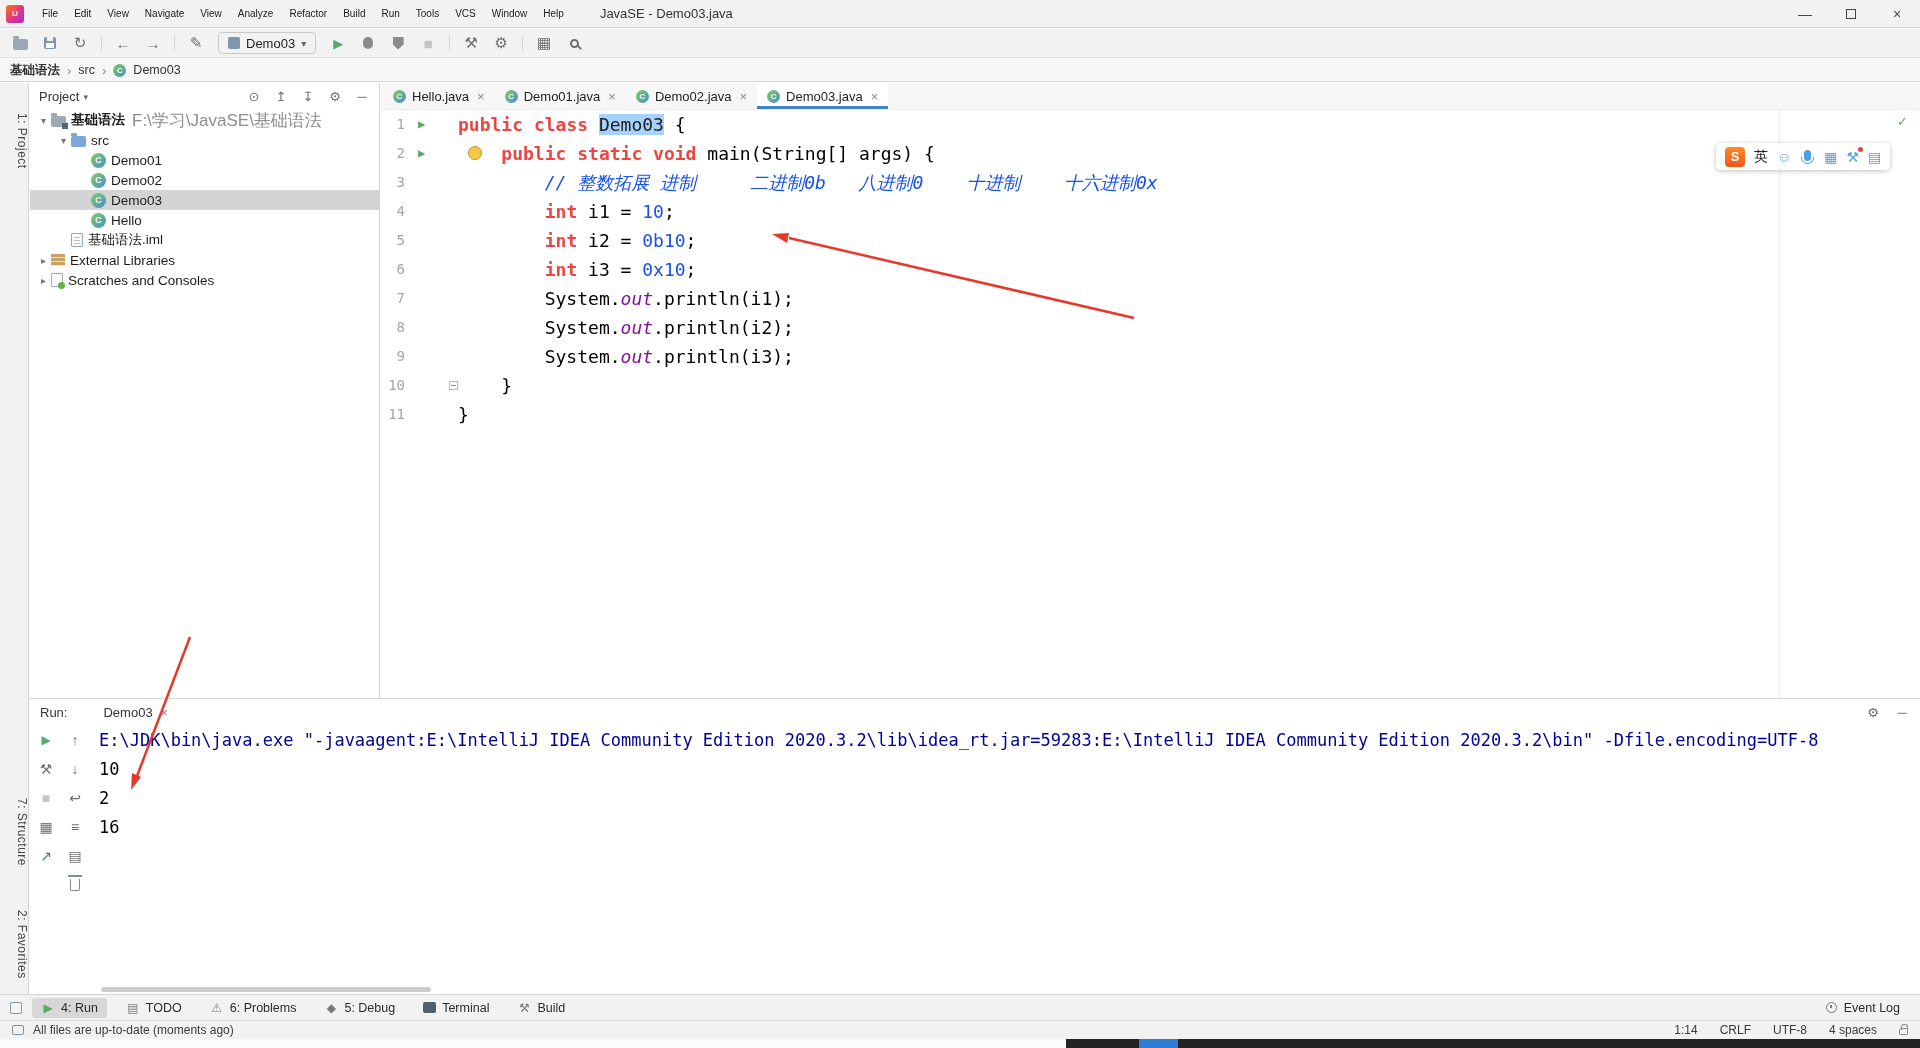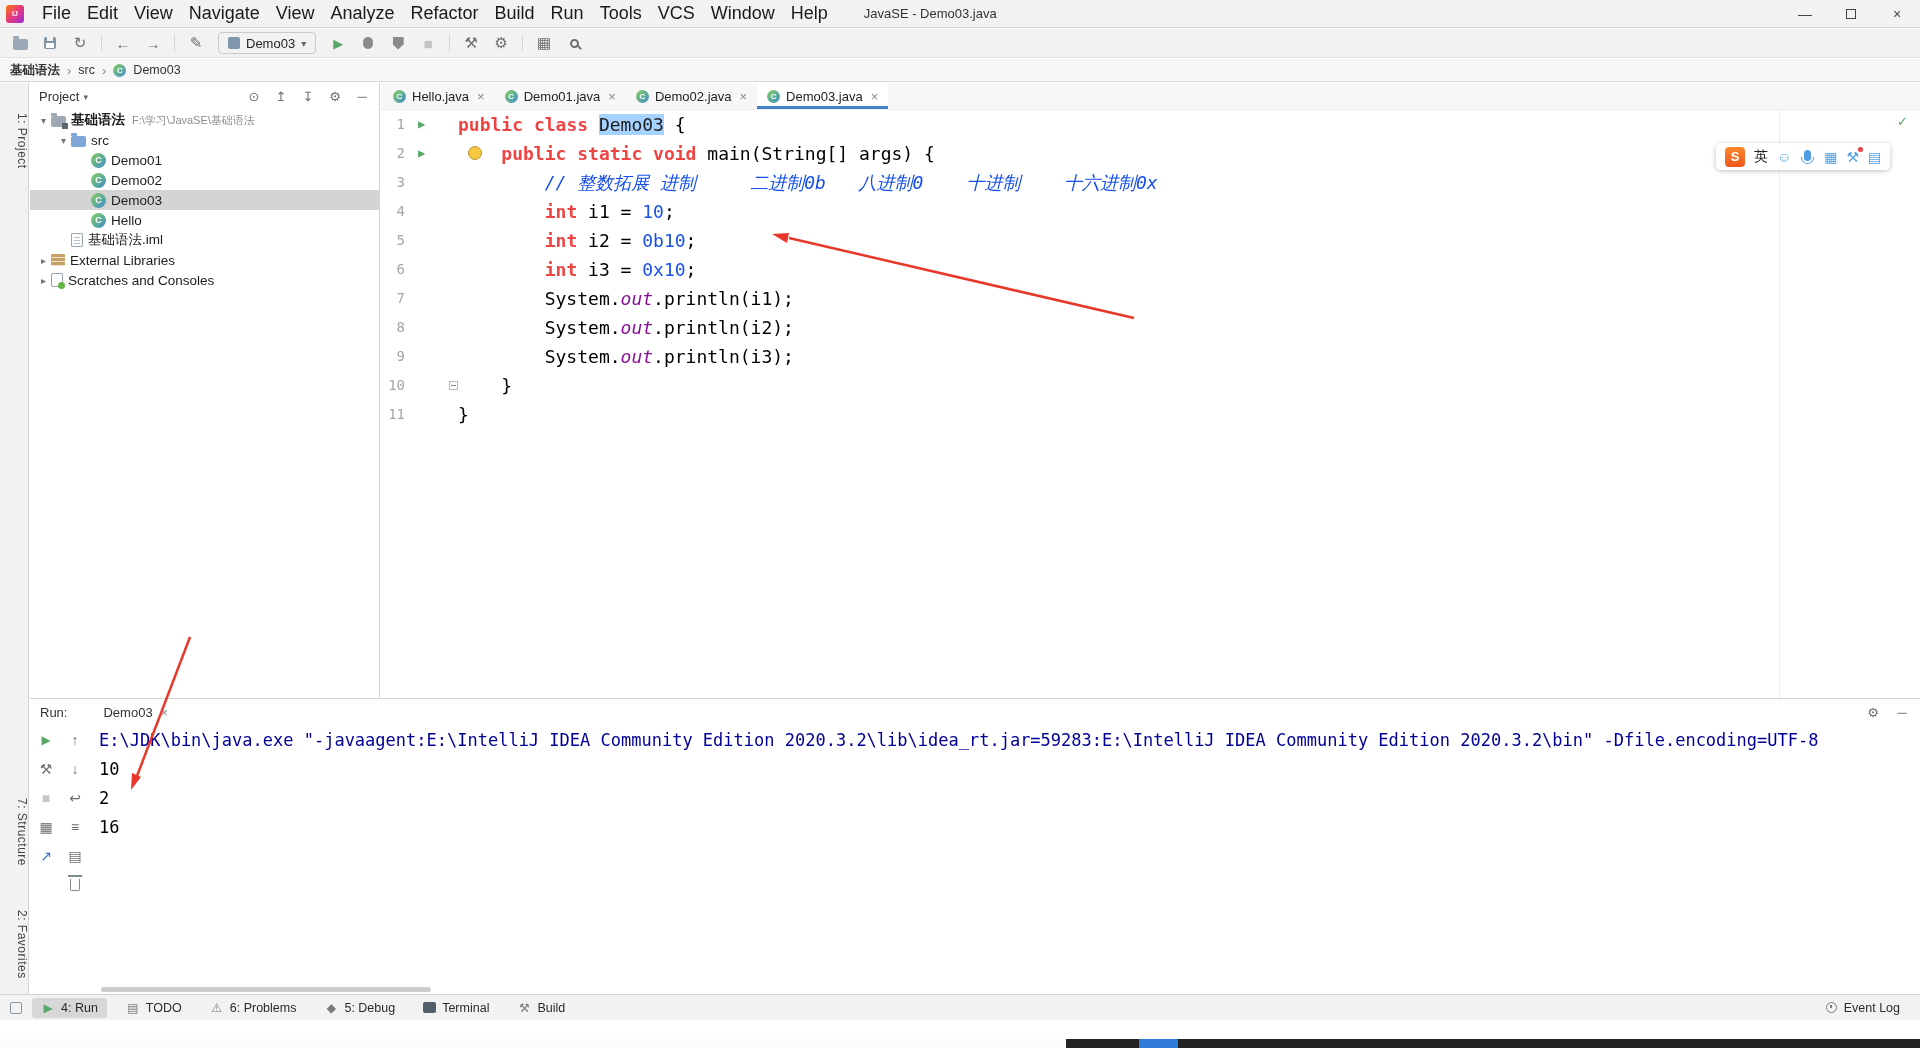--- a/index.html
+++ b/index.html
@@ -7,21 +7,21 @@
 #app{position:relative;width:1920px;height:1048px;background:#fff;overflow:hidden;
   font-family:"Liberation Sans","DejaVu Sans",sans-serif;color:#1d1d1d}
 
 
 .titlebar{position:absolute;top:0;left:0;width:1920px;height:28px;background:#f2f2f2;
   border-bottom:1px solid #d4d4d4;display:flex;align-items:center;z-index:6}
 .logo{width:18px;height:18px;margin:0 10px 0 6px;border-radius:3px;
   background:linear-gradient(135deg,#f97a12,#e4387b 50%,#9f2ddb);
   display:flex;align-items:center;justify-content:center;color:#fff;font-size:7px;font-weight:bold}
 .menubar{display:flex;align-items:center;height:100%}
-.menu-item{padding:0 8px;font-size:18px;color:#1a1a1a;height:100%;display:flex;align-items:center}
+.menu-item{padding:0 8px;font-size:10px;color:#1a1a1a;height:100%;display:flex;align-items:center}
 .title-text{margin-left:28px;font-size:13px;color:#333}
 .win-controls{margin-left:auto;display:flex;height:100%}
 .wc{width:46px;display:flex;align-items:center;justify-content:center;color:#444;font-size:14px}
 .i-max{width:10px;height:10px;border:1.2px solid #444}
 
 
 .toolbar{position:absolute;top:29px;left:0;width:1920px;height:29px;background:#f2f2f2;
   border-bottom:1px solid #e0e0e0;display:flex;align-items:center;padding:0 8px;gap:6px;z-index:6}
 .tb-btn{width:24px;height:24px;display:flex;align-items:center;justify-content:center;color:#6f6f6f;font-size:15px}
 .tb-btn.run-green{color:#59a869;font-size:13px}
@@ -63,21 +63,21 @@
 .p-head{height:27px;display:flex;align-items:center;padding:0 9px;font-size:13px;color:#333}
 .p-caret{font-size:9px;color:#666;margin-left:4px}
 .p-icons{margin-left:auto;display:flex;gap:11px;color:#6f6f6f;font-size:13px}
 .p-ic{width:16px;text-align:center}
 .tree{font-size:13.5px;color:#1c1c1c}
 .trow{height:20px;display:flex;align-items:center;white-space:nowrap}
 .trow.selected{background:#d4d4d4}
 .tarrow{width:15px;font-size:10px;color:#777;text-align:center;flex:none}
 .tico{margin-right:5px;flex:none}
 .tlabel.b{font-weight:bold}
-.tpath{color:#8e8e8e;margin-left:7px;font-size:11px}
+.tpath{color:#8e8e8e;margin-left:7px;font-size:17px}
 .ic-folder,.ic-project{width:15px;height:11px;background:#7ea7d8;border-radius:2px;position:relative;margin-top:2px}
 .ic-folder::before,.ic-project::before{content:"";position:absolute;top:-3px;left:0;width:6px;height:3px;border-radius:1px 1px 0 0;background:inherit}
 .ic-project{background:#9fa9b6}
 .ic-project::after{content:"";position:absolute;right:-2px;bottom:-2px;width:6px;height:6px;background:#5a6670}
 .ic-file,.ic-scratch{width:12px;height:14px;background:#fdfdfd;border:1px solid #9aa7b0;border-radius:1px;position:relative}
 .ic-file::after{content:"";position:absolute;left:2px;top:3px;right:2px;height:1px;background:#b9c2c8;box-shadow:0 3px 0 #b9c2c8,0 6px 0 #b9c2c8}
 .ic-scratch::after{content:"";position:absolute;right:-3px;bottom:-3px;width:7px;height:7px;border-radius:50%;background:#62b543}
 .ic-library{width:14px;height:12px;background:repeating-linear-gradient(180deg,#c8a063 0 3px,#efe4d2 3px 4px);border-radius:1px}
 
 
@@ -480,20 +480,31 @@
           <span class="bb-ic">⚒</span>
           <span class="bb-label">Build</span>
         </div>
       </div>
     <div class="bb-right">
       <span class="i-clock"></span>
       <span>Event Log</span>
     </div>
   </div>
 
+  <div class="sbar">
+    <span class="sb-ic"></span>
+    <span class="sb-msg">All files are up-to-date (moments ago)</span>
+    <div class="sb-right">
+      <span>1:14</span>
+      <span>CRLF</span>
+      <span>UTF-8</span>
+      <span>4 spaces</span>
+      <span class="i-lock"></span>
+    </div>
+  </div>
 
   <div class="task">
     <div class="task-dark"></div>
     <div class="task-blue"></div>
   </div>
 
   <div class="ime">
     <span class="ime-s">S</span>
     <span class="ime-lang">英</span>
     <span class="ime-ic">☺</span>

